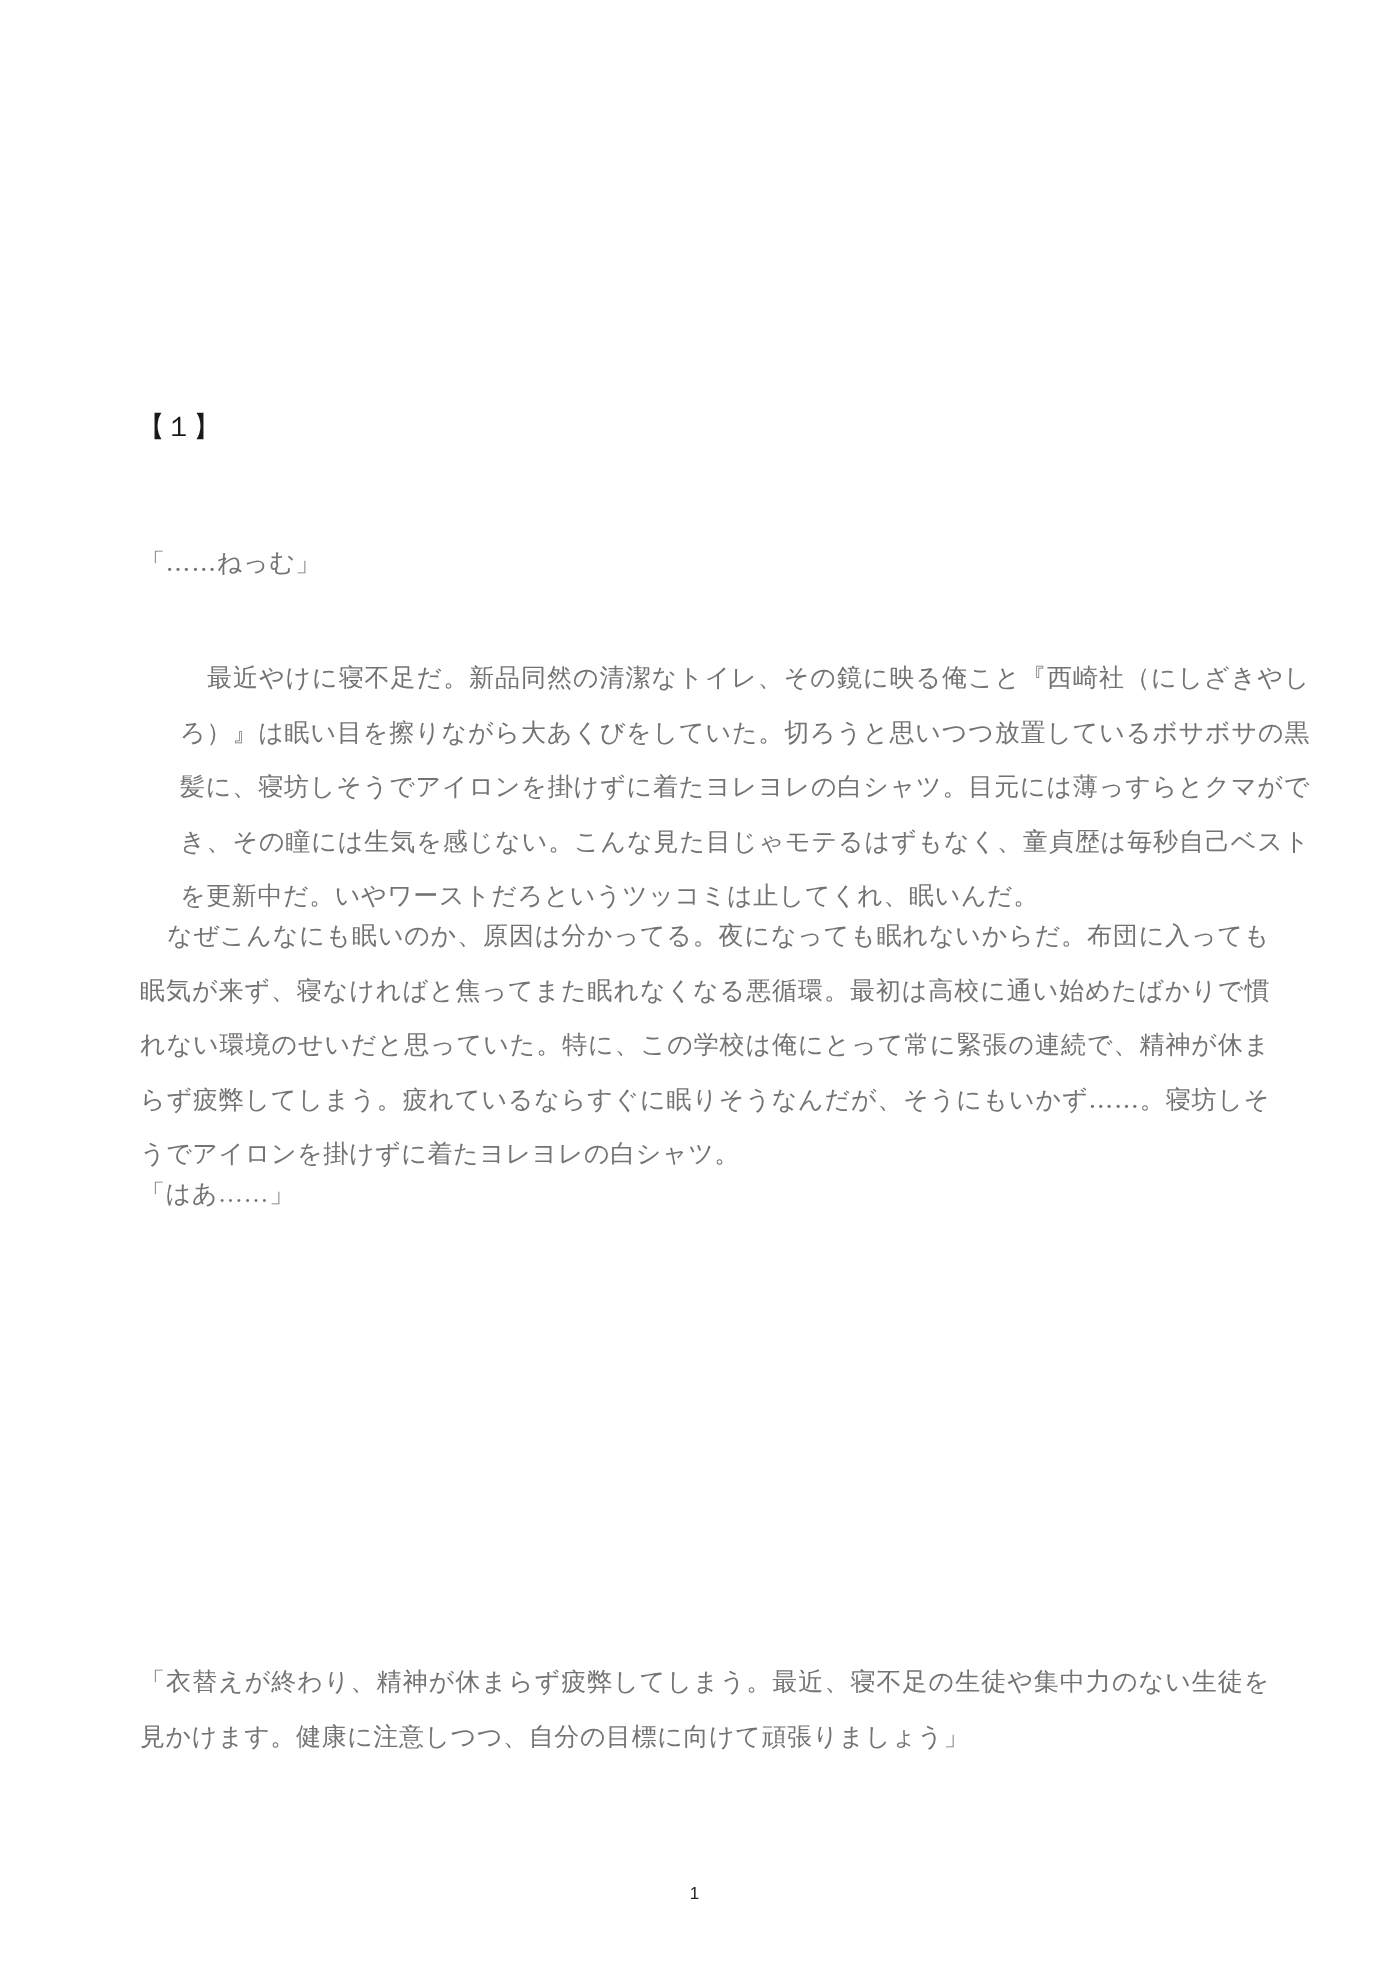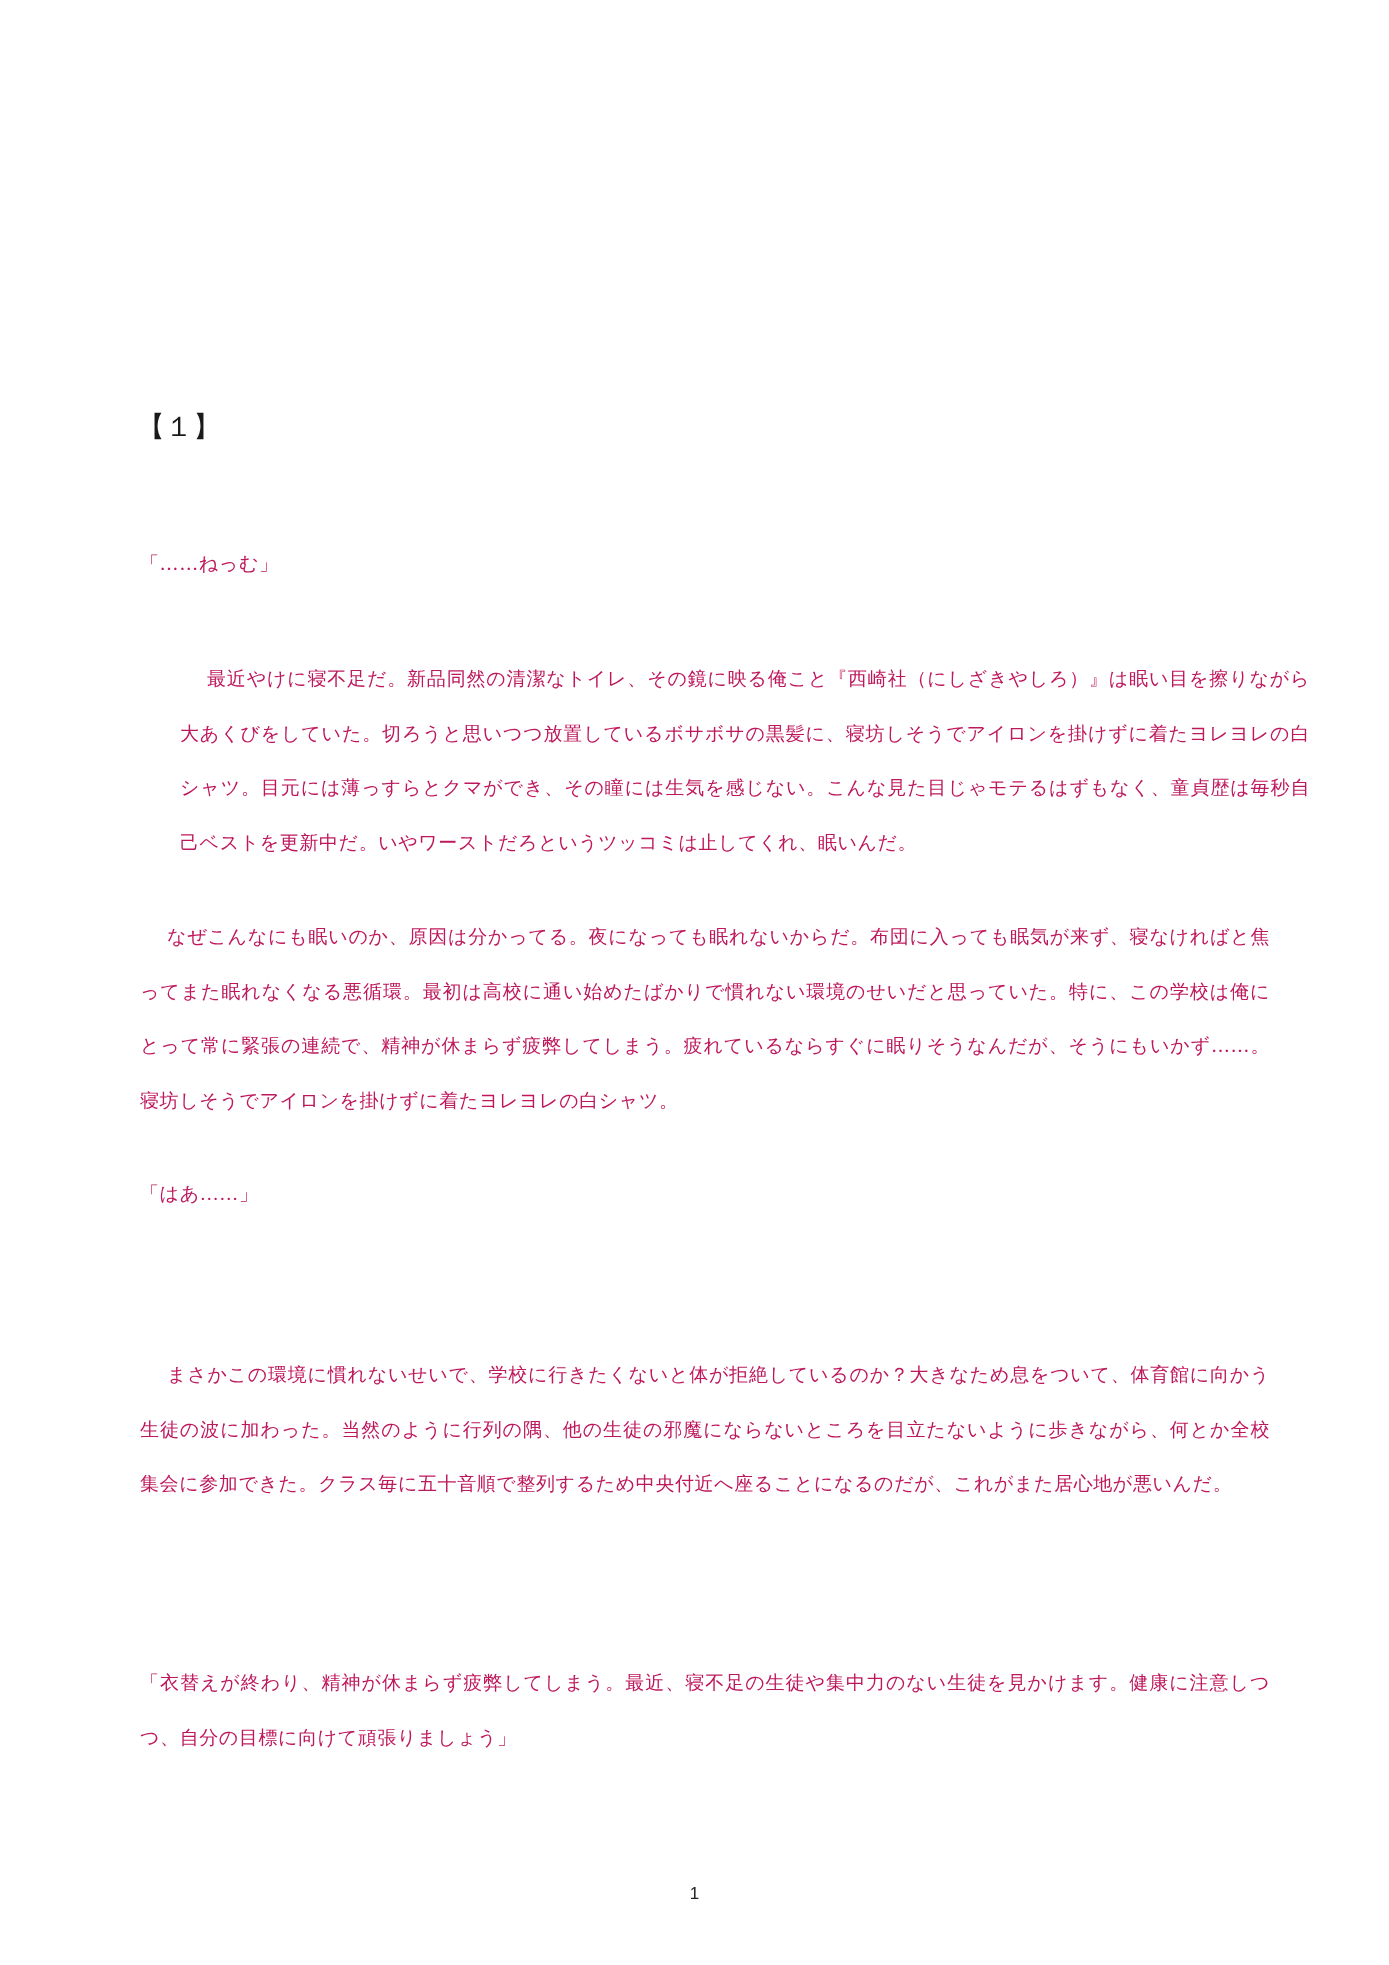--- a/index.html
+++ b/index.html
@@ -41,25 +41,25 @@
     margin: 0;
     font-size: 28px;
     font-weight: normal;
     line-height: 40px;
   }
   .block {
     position: absolute;
     left: 140px;
     width: 1130px;
     margin: 0;
-    font-size: 19px;
+    font-size: 25px;
     line-height: 54.5px;
     letter-spacing: 0.6px;
     text-align: justify;
-    color: #be185d;
+    color: #737373;
   }
   .indent { text-indent: 27px; }
   .dialogue { text-indent: 0; }
   .page-number {
     position: absolute;
     left: 0;
     width: 1389px;
     top: 1884px;
     text-align: center;
     font-family: "Liberation Sans", sans-serif;
@@ -76,19 +76,18 @@
   <h2 class="chapter">【１】</h2>
 
   <p class="block dialogue" style="top:536px;">「……ねっむ」</p>
 
   <p class="block indent" style="top:651px;margin-left:40px;">最近やけに寝不足だ。新品同然の清潔なトイレ、その鏡に映る俺こと『西崎社（にしざきやしろ）』は眠い目を擦りながら大あくびをしていた。切ろうと思いつつ放置しているボサボサの黒髪に、寝坊しそうでアイロンを掛けずに着たヨレヨレの白シャツ。目元には薄っすらとクマができ、その瞳には生気を感じない。こんな見た目じゃモテるはずもなく、童貞歴は毎秒自己ベストを更新中だ。いやワーストだろというツッコミは止してくれ、眠いんだ。</p>
 
   <p class="block indent" style="top:909px;">なぜこんなにも眠いのか、原因は分かってる。夜になっても眠れないからだ。布団に入っても眠気が来ず、寝なければと焦ってまた眠れなくなる悪循環。最初は高校に通い始めたばかりで慣れない環境のせいだと思っていた。特に、この学校は俺にとって常に緊張の連続で、精神が休まらず疲弊してしまう。疲れているならすぐに眠りそうなんだが、そうにもいかず……。寝坊しそうでアイロンを掛けずに着たヨレヨレの白シャツ。</p>
 
   <p class="block dialogue" style="top:1167px;font-family:Liberation Serif, serif;">「はあ……」</p>
 
-  <p class="block indent" style="top:1347px;">まさかこの環境に慣れないせいで、学校に行きたくないと体が拒絶しているのか？大きなため息をついて、体育館に向かう生徒の波に加わった。当然のように行列の隅、他の生徒の邪魔にならないところを目立たないように歩きながら、何とか全校集会に参加できた。クラス毎に五十音順で整列するため中央付近へ座ることになるのだが、これがまた居心地が悪いんだ。</p>
 
   <p class="block dialogue" style="top:1655px;">「衣替えが終わり、精神が休まらず疲弊してしまう。最近、寝不足の生徒や集中力のない生徒を見かけます。健康に注意しつつ、自分の目標に向けて頑張りましょう」</p>
 
   <div class="page-number">1</div>
 
 </div>
 
 </body></html>

